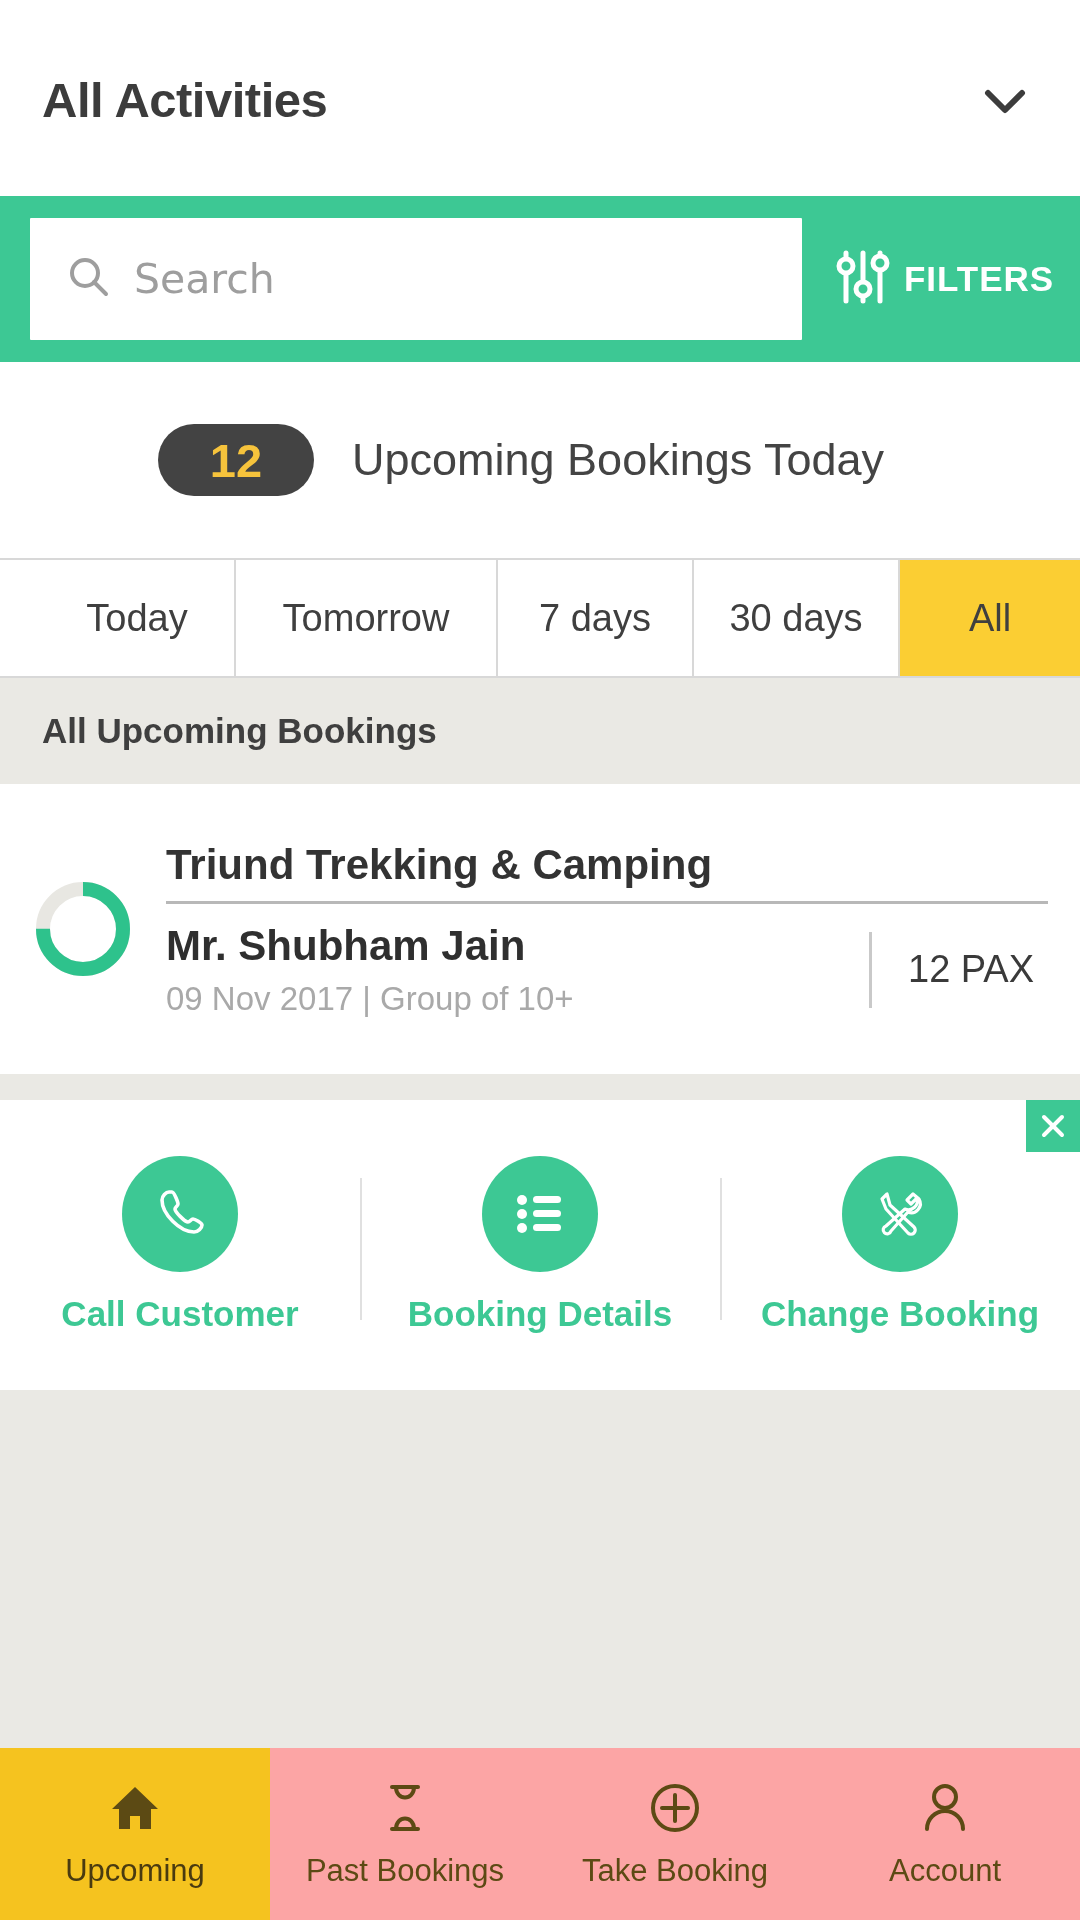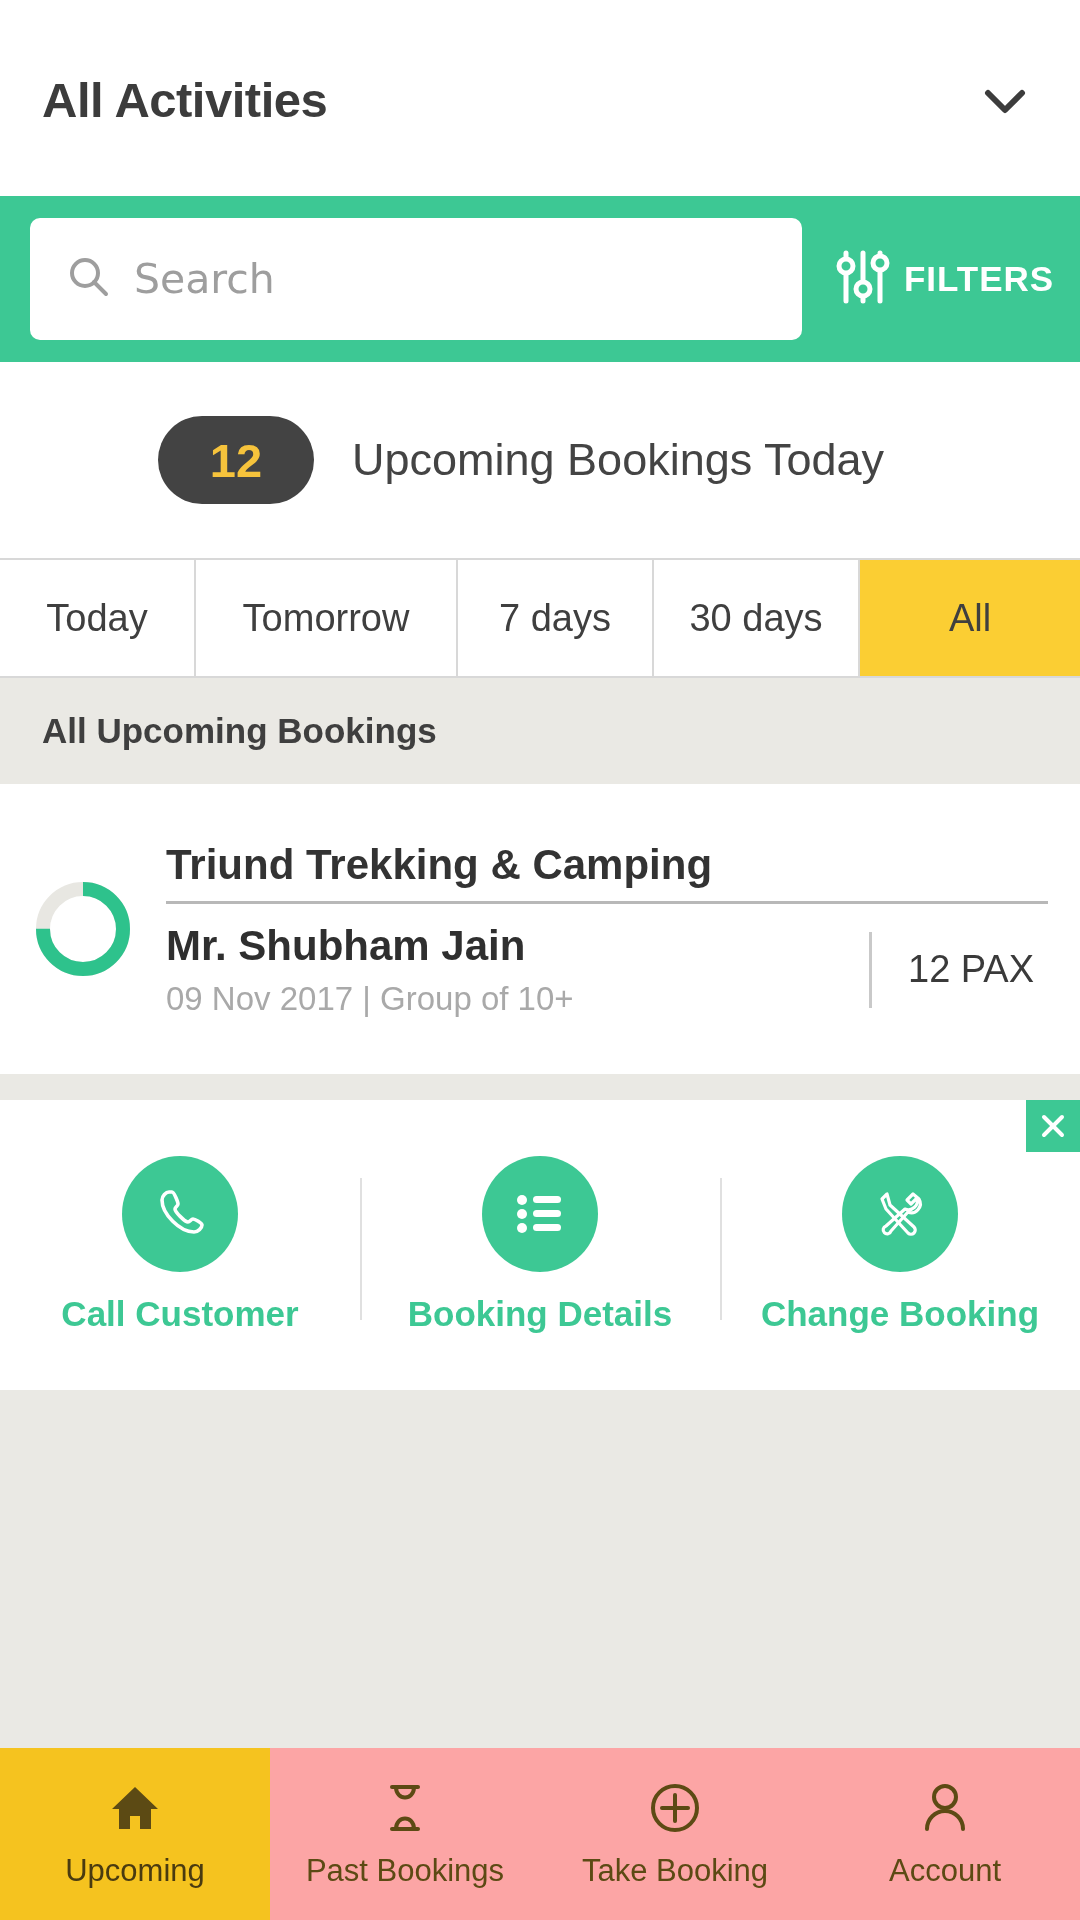--- a/index.html
+++ b/index.html
@@ -22,46 +22,46 @@
   }
   .chevron { width:62px; height:62px; display:flex; align-items:center; justify-content:center; }
 
   
   .searchbar {
     height:166px; background:#3dc894;
     display:flex; align-items:center; padding:0 0 0 30px;
   }
   .search-field {
     flex:0 0 auto; width:772px; height:122px; background:#ffffff;
-    border-radius:10px; display:flex; align-items:center; padding:0 36px;
+    border-radius:1px; display:flex; align-items:center; padding:0 36px;
     gap:22px;
   }
   .search-placeholder { font-size:41px; color:#9e9e9e; font-family:"DejaVu Sans", sans-serif; }
   .filters-btn {
     flex:1; height:100%; display:flex; align-items:center; justify-content:center;
     gap:14px; padding-left:8px;
   }
   .filters-label {
     color:#ffffff; font-size:35px; font-weight:bold; letter-spacing:1px;
   }
 
   
   .count-row {
     height:196px; background:#ffffff;
     display:flex; align-items:center; padding-left:158px; gap:38px;
   }
   .count-badge {
-    width:156px; height:88px; background:#434343; border-radius:46px;
+    width:156px; height:72px; background:#434343; border-radius:46px;
     display:flex; align-items:center; justify-content:center;
   }
   .count-number { color:#f6c33c; font-size:47px; font-weight:bold; }
   .count-text { font-size:45px; color:#444444; }
 
   
-  .tabs { display:flex; height:120px; background:#ffffff; border-top:2px solid #d8d8d8; border-bottom:2px solid #d8d8d8; }
+  .tabs { display:flex; height:120px; background:#ffffff; border-top:2px solid #d8d8d8; border-bottom:2px solid #d8d8d8;padding-left:40px; }
   .tab {
     display:flex; align-items:center; justify-content:center;
     font-size:38px; color:#3f3f3f; border-right:2px solid #d8d8d8;
     background:#ffffff;
   }
   .tab.t0 { width:196px; }
   .tab.t1 { width:262px; }
   .tab.t2 { width:196px; }
   .tab.t3 { width:206px; }
   .tab.t4 { flex:1; border-right:none; }

